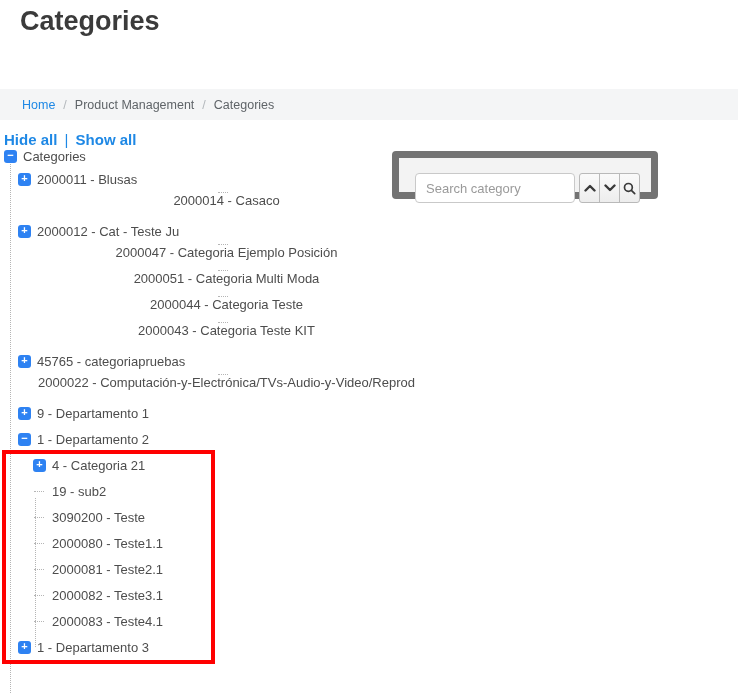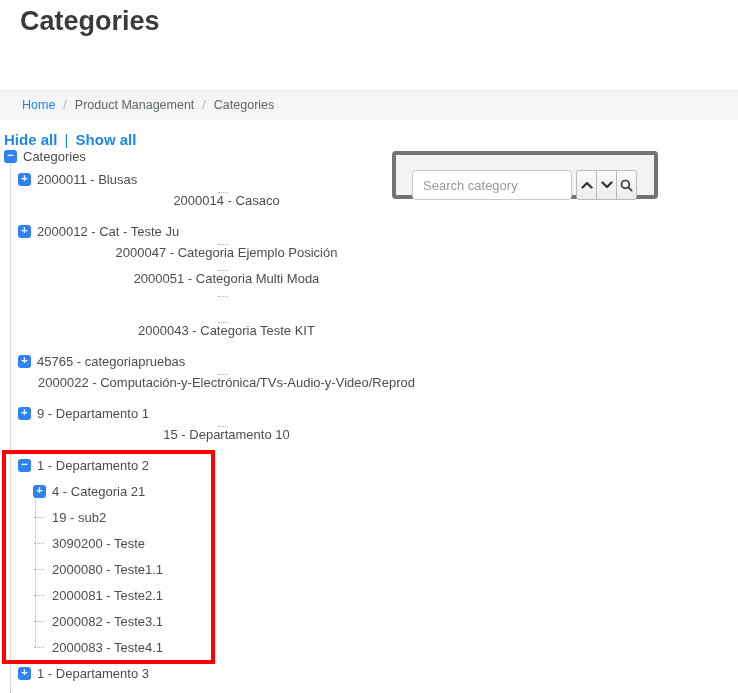--- a/index.html
+++ b/index.html
@@ -33,21 +33,21 @@
   .toggle { width:13px; height:13px; flex:none; margin-right:6px; border-radius:3px;
     background:#2e82f2; color:#fff; font-size:11px; font-weight:bold; line-height:1;
     display:flex; align-items:center; justify-content:center; cursor:pointer; padding-bottom:1px; }
   .connector { width:10px; flex:none; margin-right:8px; border-top:1px dotted #b5b5b5; height:0; }
   .label { font-size:13px; color:#4d4d4d; cursor:pointer; }
 
   .highlight-rect { position:absolute; left:2px; top:450px; width:213px; height:214px;
     border:4px solid #ff0000; pointer-events:none; }
 
   .search-panel { position:absolute; left:392px; top:151px; width:266px; height:48px;
-    background:#f3f3f3; border:4px solid #737373; border-radius:4px; }
+    background:#f3f3f3; border:7px solid #737373; border-radius:4px; }
   .search-input { position:absolute; left:16px; top:15px; width:160px; height:30px;
     border:1px solid #c9c9c9; border-radius:4px; padding:0 10px; font-size:13px; color:#444;
     font-family:"Liberation Sans", sans-serif; background:#fff; }
   .search-input::placeholder { color:#9a9a9a; }
   .btn-group { position:absolute; left:180px; top:15px; display:flex; }
   .sbtn { width:21px; height:30px; border:1px solid #b9b9b9; background:linear-gradient(#fafafa,#ededed);
     display:flex; align-items:center; justify-content:center; cursor:pointer; margin-left:-1px; padding:0; }
   .sbtn:first-child { border-radius:3px 0 0 3px; margin-left:0; }
   .sbtn:last-child { border-radius:0 3px 3px 0; }
   .sbtn svg { display:block; }
@@ -96,40 +96,37 @@
         <div class="node lvl1 leaf">
           <span class="connector"></span>
           <span class="label">2000047 - Categoria Ejemplo Posición</span>
         </div>
         <div class="node lvl1 leaf">
           <span class="connector"></span>
           <span class="label">2000051 - Categoria Multi Moda</span>
         </div>
         <div class="node lvl1 leaf">
           <span class="connector"></span>
+          <span class="label">2000044 - Categoria Teste</span>
         </div>
         <div class="node lvl1 leaf">
           <span class="connector"></span>
           <span class="label">2000043 - Categoria Teste KIT</span>
         </div>
         <div class="node lvl1 parent">
           <span class="toggle">+</span>
           <span class="label">45765 - categoriapruebas</span>
         </div>
         <div class="node lvl1 leaf">
           <span class="connector"></span>
           <span class="label">2000022 - Computación-y-Electrónica/TVs-Audio-y-Video/Reprod</span>
         </div>
         <div class="node lvl1 parent">
           <span class="toggle">+</span>
           <span class="label">9 - Departamento 1</span>
-        </div>
-        <div class="node lvl1 leaf">
-          <span class="connector"></span>
-          <span class="label">15 - Departamento 10</span>
         </div>
         <div class="node lvl1 parent">
           <span class="toggle">−</span>
           <span class="label">1 - Departamento 2</span>
         </div>
         <div class="node lvl2 parent">
           <span class="toggle">+</span>
           <span class="label">4 - Categoria 21</span>
         </div>
         <div class="node lvl2 leaf">

